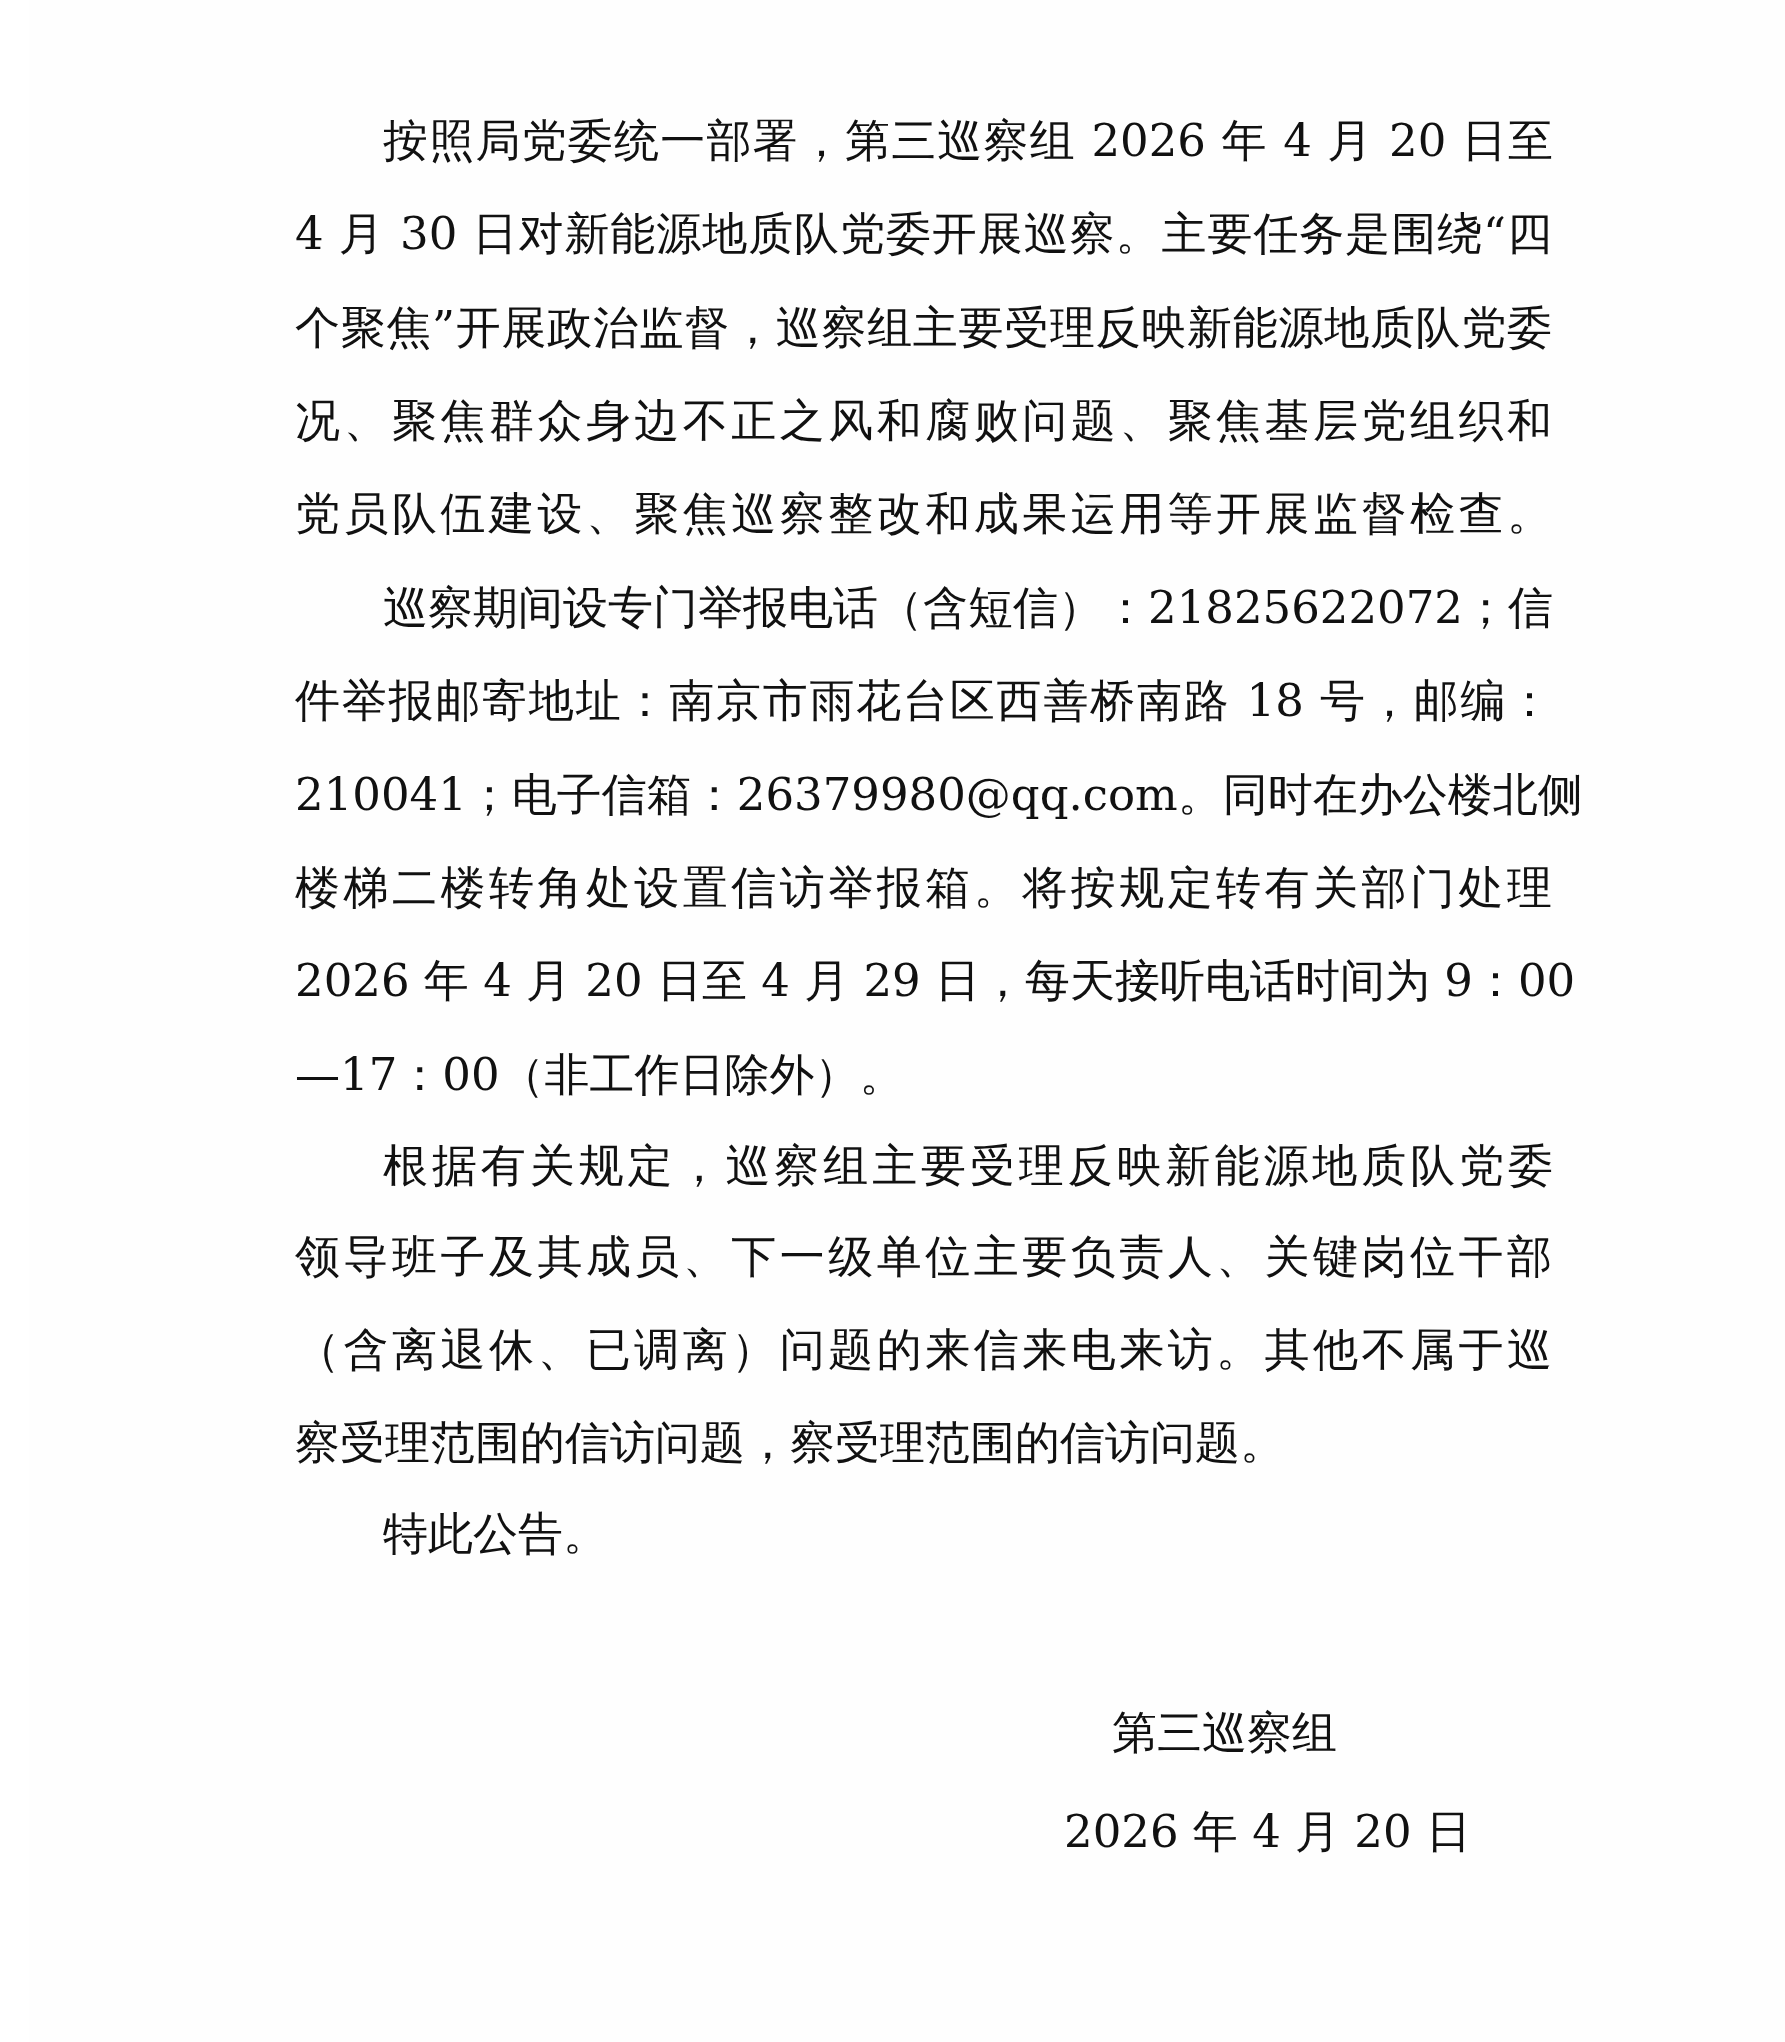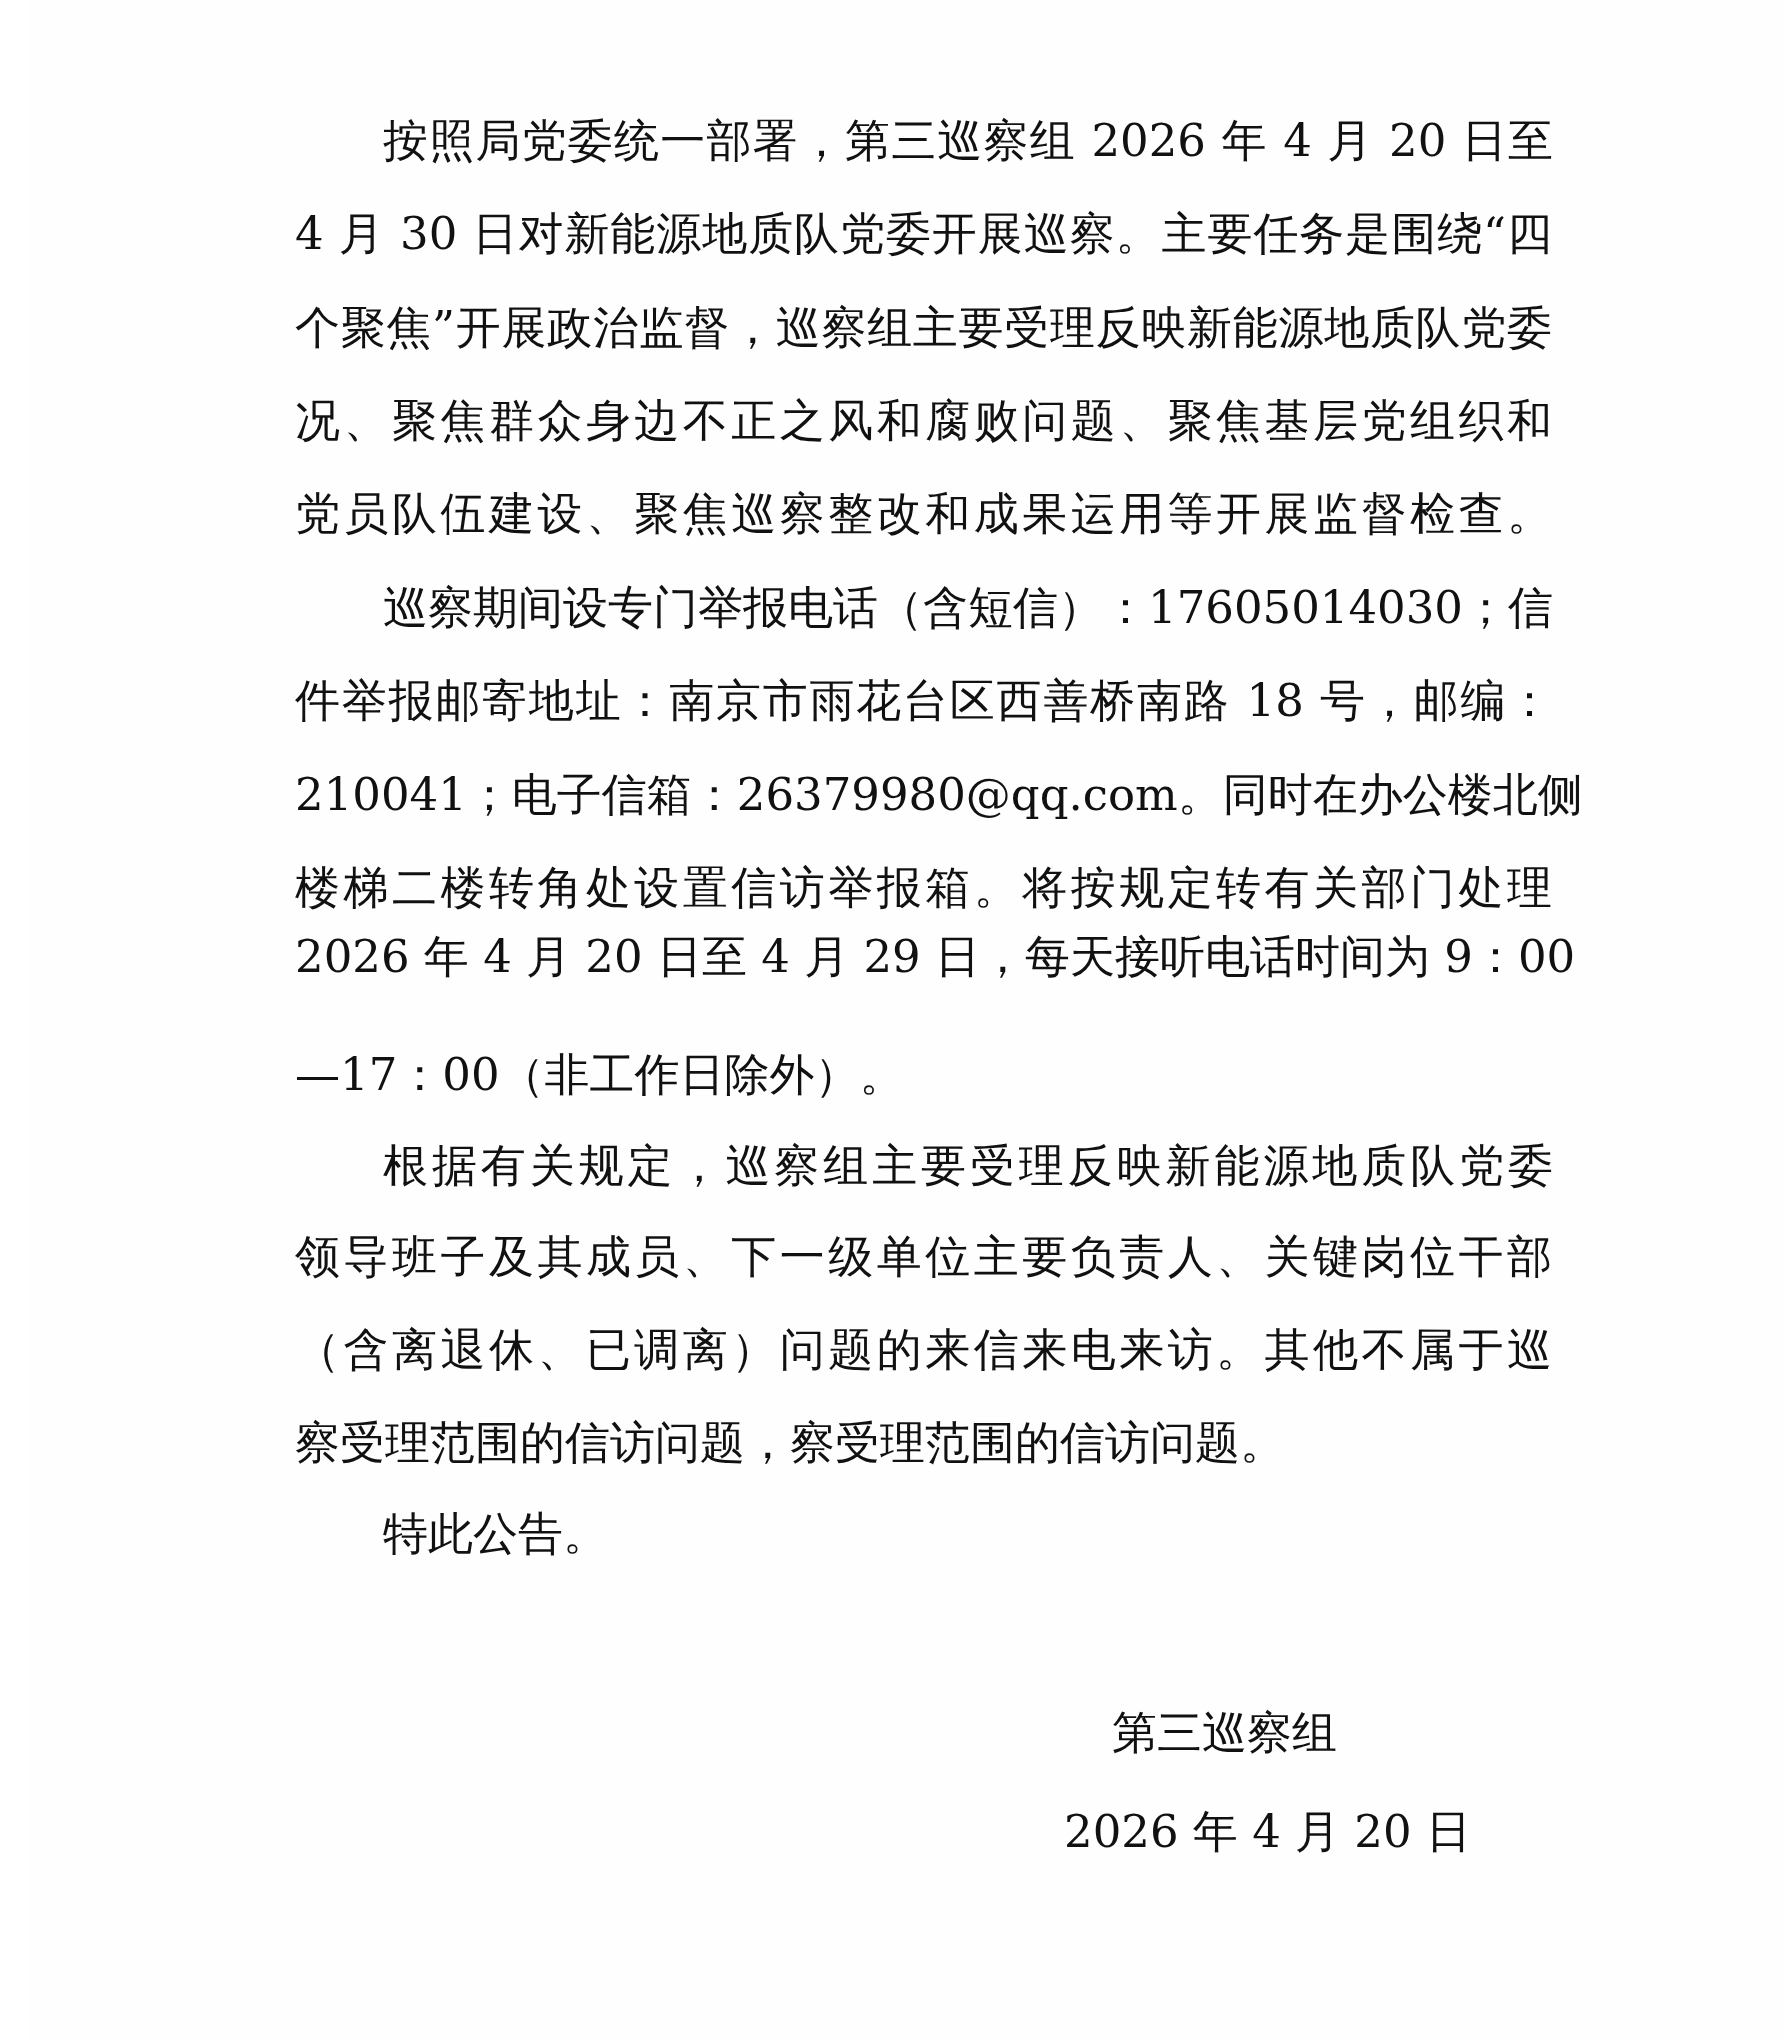--- a/index.html
+++ b/index.html
@@ -40,25 +40,25 @@
 
   <div>
     <div class="line indent" style="top:116px">按照局党委统一部署，第三巡察组 2026 年 4 月 20 日至</div>
     <div class="line" style="top:209px">4 月 30 日对新能源地质队党委开展巡察。主要任务是围绕“四</div>
     <div class="line" style="top:303px">个聚焦”开展政治监督，巡察组主要受理反映新能源地质队党委</div>
     <div class="line" style="top:396px">况、聚焦群众身边不正之风和腐败问题、聚焦基层党组织和</div>
     <div class="line" style="top:489px">党员队伍建设、聚焦巡察整改和成果运用等开展监督检查。</div>
   </div>
 
   <div>
-    <div class="line indent" style="top:583px">巡察期间设专门举报电话（含短信）：17605014030；信</div>
+    <div class="line indent" style="top:583px">巡察期间设专门举报电话（含短信）：21825622072；信</div>
     <div class="line" style="top:676px">件举报邮寄地址：南京市雨花台区西善桥南路 18 号，邮编：</div>
     <div class="line" style="top:770px">210041；电子信箱：26379980@qq.com。同时在办公楼北侧</div>
     <div class="line" style="top:863px">楼梯二楼转角处设置信访举报箱。将按规定转有关部门处理</div>
-    <div class="line" style="top:932px">2026 年 4 月 20 日至 4 月 29 日，每天接听电话时间为 9：00</div>
+    <div class="line" style="top:956px">2026 年 4 月 20 日至 4 月 29 日，每天接听电话时间为 9：00</div>
     <div class="line last" style="top:1050px">—17：00（非工作日除外）。</div>
   </div>
 
   <div>
     <div class="line indent" style="top:1141px">根据有关规定，巡察组主要受理反映新能源地质队党委</div>
     <div class="line" style="top:1232px">领导班子及其成员、下一级单位主要负责人、关键岗位干部</div>
     <div class="line" style="top:1325px">（含离退休、已调离）问题的来信来电来访。其他不属于巡</div>
     <div class="line last" style="top:1418px">察受理范围的信访问题，察受理范围的信访问题。</div>
   </div>
 

